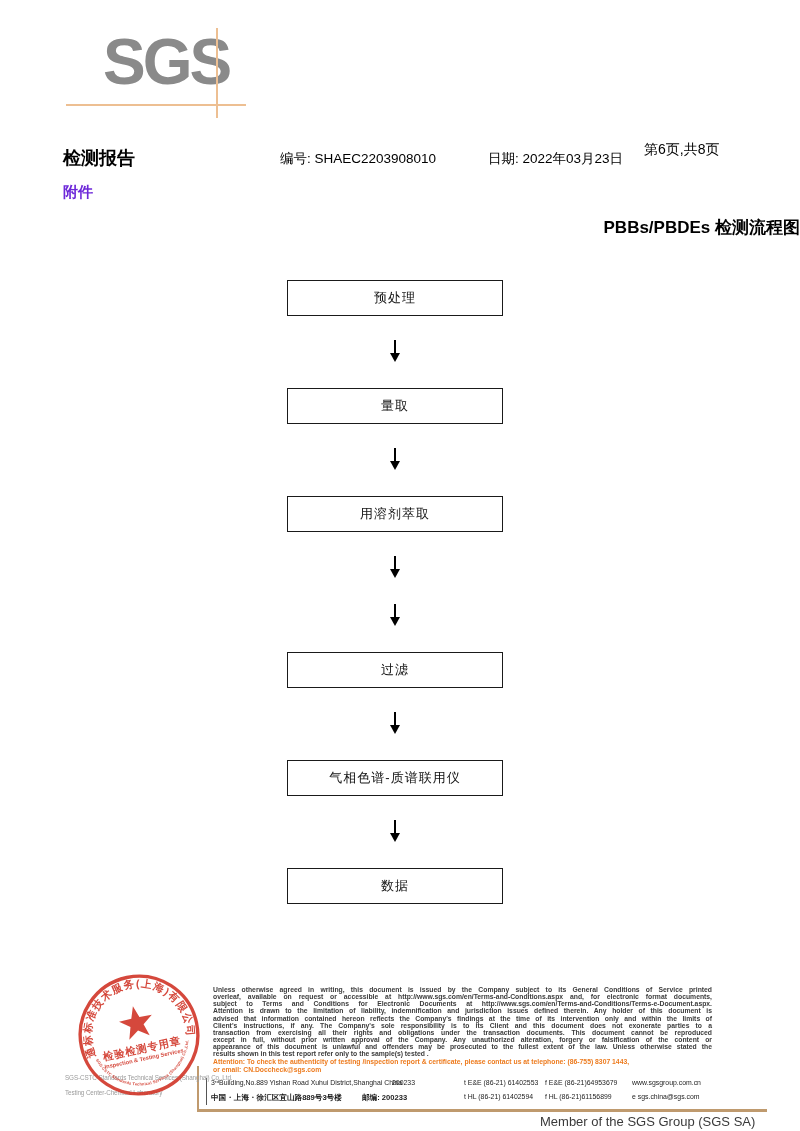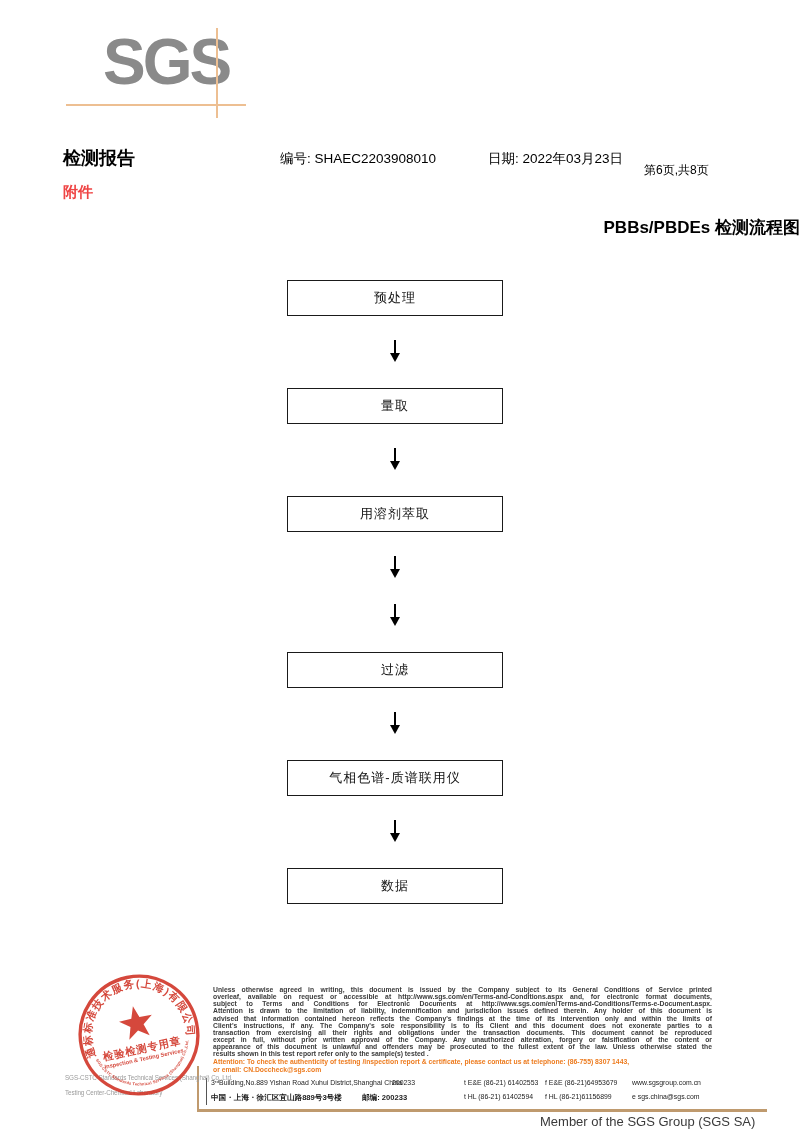--- a/index.html
+++ b/index.html
@@ -7,22 +7,22 @@
 
   
   .logo-text{position:absolute;left:103px;top:30px;font-size:64px;font-weight:bold;color:#8a8a8a;letter-spacing:-3px;line-height:1;}
   .cross-h{position:absolute;left:66px;top:104px;width:180px;height:2px;background:#edbf92;}
   .cross-v{position:absolute;left:216px;top:28px;width:2px;height:90px;background:#edbf92;}
 
   
   .report-title{position:absolute;left:63px;top:146px;font-size:18px;font-weight:bold;color:#000;}
   .report-no{position:absolute;left:280px;top:150px;font-size:13.5px;color:#000;}
   .report-date{position:absolute;left:488px;top:150px;font-size:13.5px;color:#000;}
-  .report-page{position:absolute;left:644px;top:162px;font-size:12px;color:#000;}
-  .attachment{position:absolute;left:63px;top:183px;font-size:15px;font-weight:bold;color:#ef4444;}
+  .report-page{position:absolute;left:644px;top:141px;font-size:14px;color:#000;}
+  .attachment{position:absolute;left:63px;top:183px;font-size:15px;font-weight:bold;color:#6d28d9;}
 
   
   .flow-title{position:absolute;left:0;top:216px;width:800px;text-align:right;font-size:17px;font-weight:bold;color:#000;}
   .flowchart{position:absolute;left:287px;top:280px;width:216px;display:flex;flex-direction:column;align-items:center;gap:24px;}
   .flow-box{box-sizing:border-box;width:216px;height:36px;border:1.4px solid #1a1a1a;display:flex;align-items:center;justify-content:center;font-size:13px;color:#111;background:#fff;letter-spacing:1px;}
   .flow-arrow{height:24px;display:flex;flex-direction:column;align-items:center;justify-content:flex-start;}
   .flow-arrow .shaft{width:2.6px;height:13px;background:#000;}
   .flow-arrow .head{width:0;height:0;border-left:5.5px solid transparent;border-right:5.5px solid transparent;border-top:9.5px solid #000;}
 
   

